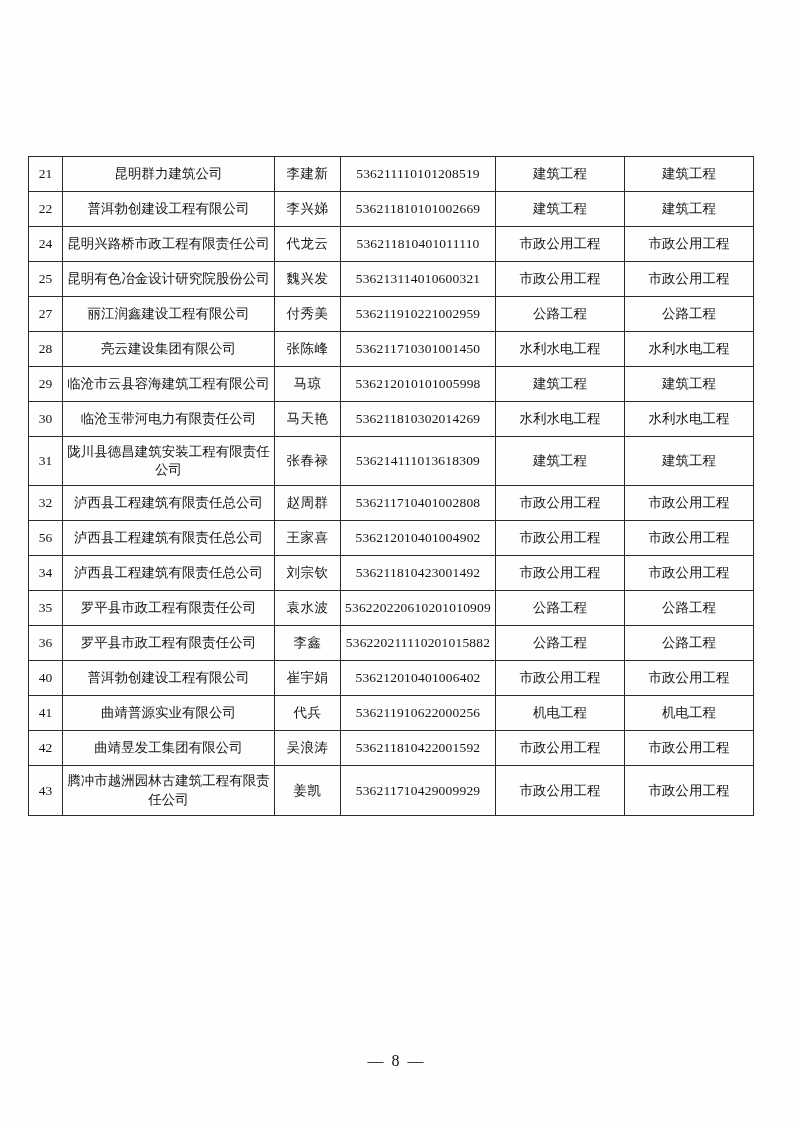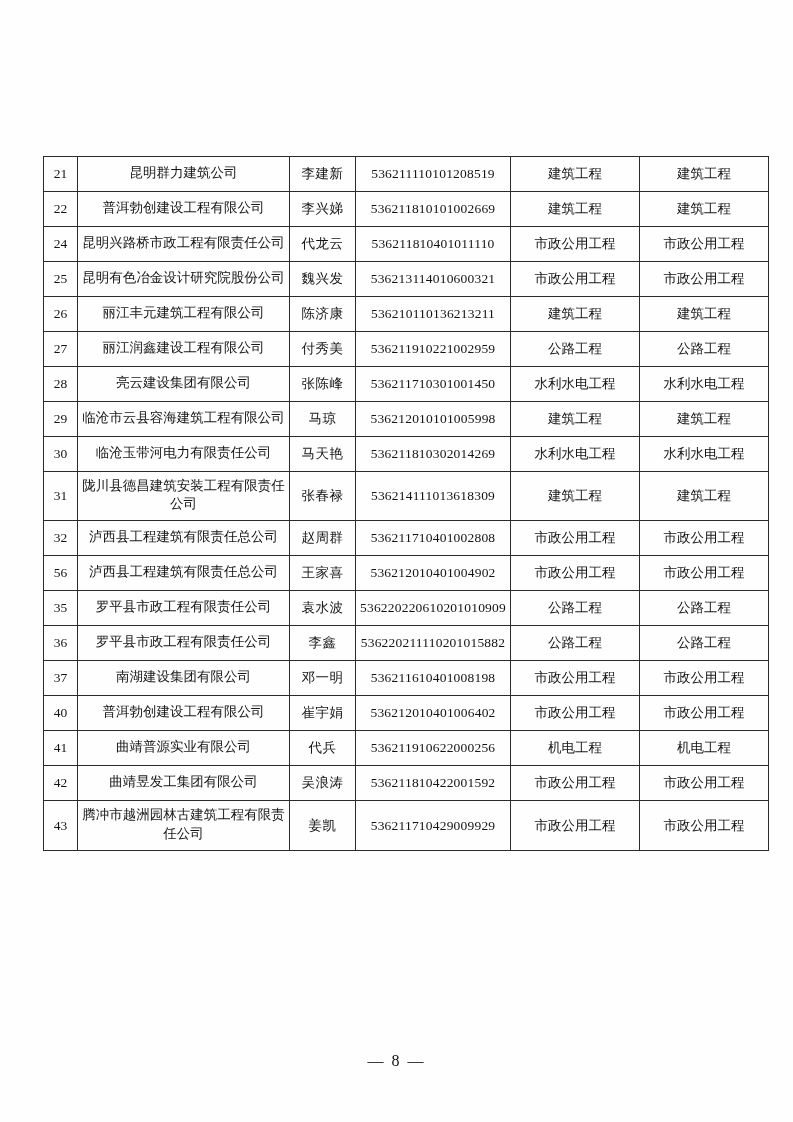--- a/index.html
+++ b/index.html
@@ -16,21 +16,21 @@
   }
   .page {
     position: absolute;
     left: 0; top: 0;
     width: 793px;
     height: 1122px;
     background: #fefefe;
   }
   .table-wrap {
     position: absolute;
-    left: 43px;
+    left: 28px;
     top: 156px;
     width: 725px;
   }
   table.doc-table {
     border-collapse: collapse;
     width: 725px;
     table-layout: fixed;
   }
   table.doc-table td {
     border: 1px solid #2b2b2b;
@@ -43,21 +43,21 @@
     color: #141414;
   }
   col.c-idx { width: 34px; }
   col.c-name { width: 212px; }
   col.c-person { width: 66px; }
   col.c-id { width: 155px; }
   col.c-major1 { width: 129px; }
   col.c-major2 { width: 129px; }
 
   td.idx { font-size: 13px; }
-  td.name { font-size: 13.5px; padding-left: 3px; padding-right: 3px; font-family: Liberation Mono, monospace; }
+  td.name { font-size: 13.5px; padding-left: 3px; padding-right: 3px; }
   td.person { letter-spacing: 0.5px; }
   td.id {
     font-family: "Liberation Serif", "DejaVu Serif", serif;
     font-size: 13.5px;
     letter-spacing: 0.2px;
   }
   .page-number {
     position: absolute;
     left: 0;
     top: 1052px;
@@ -111,28 +111,20 @@
           </tr>
           <tr>
             <td class="idx">25</td>
             <td class="name">昆明有色冶金设计研究院股份公司</td>
             <td class="person">魏兴发</td>
             <td class="id">536213114010600321</td>
             <td class="major">市政公用工程</td>
             <td class="major">市政公用工程</td>
           </tr>
           <tr>
-            <td class="idx">26</td>
-            <td class="name">丽江丰元建筑工程有限公司</td>
-            <td class="person">陈济康</td>
-            <td class="id">536210110136213211</td>
-            <td class="major">建筑工程</td>
-            <td class="major">建筑工程</td>
-          </tr>
-          <tr>
             <td class="idx">27</td>
             <td class="name">丽江润鑫建设工程有限公司</td>
             <td class="person">付秀美</td>
             <td class="id">536211910221002959</td>
             <td class="major">公路工程</td>
             <td class="major">公路工程</td>
           </tr>
           <tr>
             <td class="idx">28</td>
             <td class="name">亮云建设集团有限公司</td>
@@ -175,42 +167,42 @@
           </tr>
           <tr>
             <td class="idx">56</td>
             <td class="name">泸西县工程建筑有限责任总公司</td>
             <td class="person">王家喜</td>
             <td class="id">536212010401004902</td>
             <td class="major">市政公用工程</td>
             <td class="major">市政公用工程</td>
           </tr>
           <tr>
+            <td class="idx">34</td>
+            <td class="name">泸西县工程建筑有限责任总公司</td>
+            <td class="person">刘宗钦</td>
+            <td class="id">536211810423001492</td>
+            <td class="major">市政公用工程</td>
+            <td class="major">市政公用工程</td>
+          </tr>
+          <tr>
             <td class="idx">35</td>
             <td class="name">罗平县市政工程有限责任公司</td>
             <td class="person">袁水波</td>
             <td class="id">536220220610201010909</td>
             <td class="major">公路工程</td>
             <td class="major">公路工程</td>
           </tr>
           <tr>
             <td class="idx">36</td>
             <td class="name">罗平县市政工程有限责任公司</td>
             <td class="person">李鑫</td>
             <td class="id">536220211110201015882</td>
             <td class="major">公路工程</td>
             <td class="major">公路工程</td>
-          </tr>
-          <tr>
-            <td class="idx">37</td>
-            <td class="name">南湖建设集团有限公司</td>
-            <td class="person">邓一明</td>
-            <td class="id">536211610401008198</td>
-            <td class="major">市政公用工程</td>
-            <td class="major">市政公用工程</td>
           </tr>
           <tr>
             <td class="idx">40</td>
             <td class="name">普洱勃创建设工程有限公司</td>
             <td class="person">崔宇娟</td>
             <td class="id">536212010401006402</td>
             <td class="major">市政公用工程</td>
             <td class="major">市政公用工程</td>
           </tr>
           <tr>

